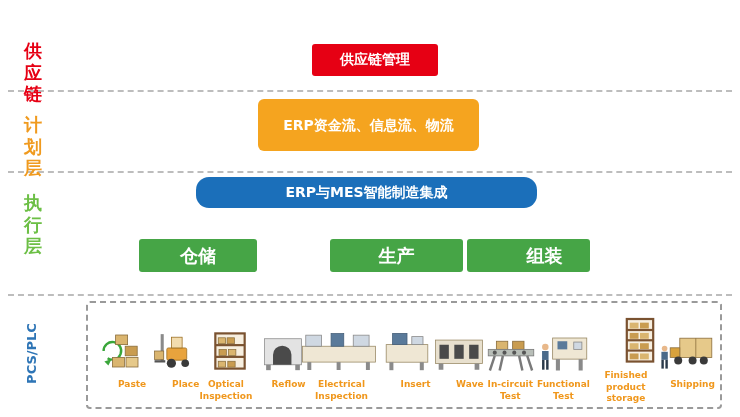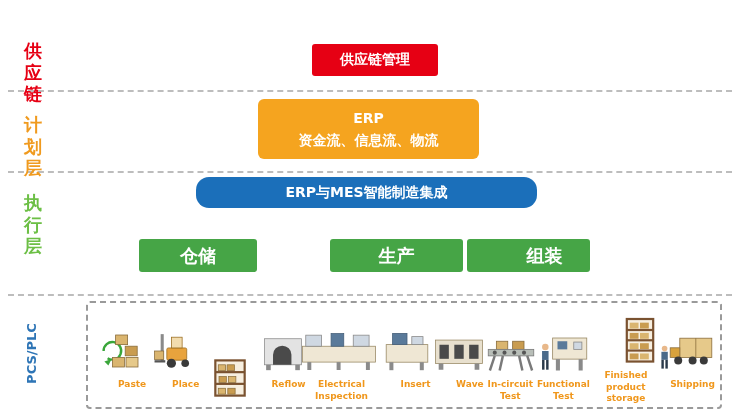--- a/index.html
+++ b/index.html
@@ -41,23 +41,23 @@
   .box {
     position: absolute;
     display: flex; align-items: center; justify-content: center;
     color: #fff; font-weight: bold; text-align: center;
   }
   .box-supply {
     left: 312px; top: 44px; width: 126px; height: 32px;
     background: #e60014; font-size: 14px; border-radius: 3px;
   }
   .box-erp {
-    left: 258px; top: 99px; width: 221px; height: 60px;
+    left: 258px; top: 99px; width: 221px; height: 52px;
     background: #f5a41f; font-size: 14px; border-radius: 6px;
-    flex-direction: column; line-height: 1.6;
+    flex-direction: row; line-height: 1.6;
   }
   .box-erpmes {
     left: 196px; top: 177px; width: 341px; height: 31px;
     background: #1b6fba; font-size: 14px; border-radius: 13px;
   }
   .box-green {
     top: 239px; height: 33px;
     background: #46a546; font-size: 18px; border-radius: 3px;
   }
   .box-warehouse  { left: 139px; width: 118px; }
@@ -150,20 +150,21 @@
           <line x1="10" y1="22" x2="50" y2="22" stroke="#7a5230" stroke-width="3"></line>
           <line x1="10" y1="38" x2="50" y2="38" stroke="#7a5230" stroke-width="3"></line>
           <rect x="14" y="12" width="10" height="8" fill="#dab56f" stroke="#8a6d3b"></rect>
           <rect x="26" y="12" width="10" height="8" fill="#c99c50" stroke="#8a6d3b"></rect>
           <rect x="15" y="28" width="10" height="8" fill="#c99c50" stroke="#8a6d3b"></rect>
           <rect x="28" y="28" width="10" height="8" fill="#dab56f" stroke="#8a6d3b"></rect>
           <rect x="14" y="44" width="10" height="8" fill="#dab56f" stroke="#8a6d3b"></rect>
           <rect x="27" y="44" width="10" height="8" fill="#c99c50" stroke="#8a6d3b"></rect>
         </svg>
       </span>
+      <span class="station-label">Optical Inspection</span>
     </div>
 
     <div class="station">
       <span class="icon-wrap">
         <svg viewBox="0 0 60 60" width="46" height="54">
           <rect x="6" y="14" width="48" height="34" fill="#e3e3e3" stroke="#8a8a8a"></rect>
           <path d="M17 48 v-13 a12 12 0 0 1 24 0 v13 z" fill="#4a4a4a"></path>
           <rect x="8" y="48" width="6" height="7" fill="#8a8a8a"></rect>
           <rect x="46" y="48" width="6" height="7" fill="#8a8a8a"></rect>
         </svg>

